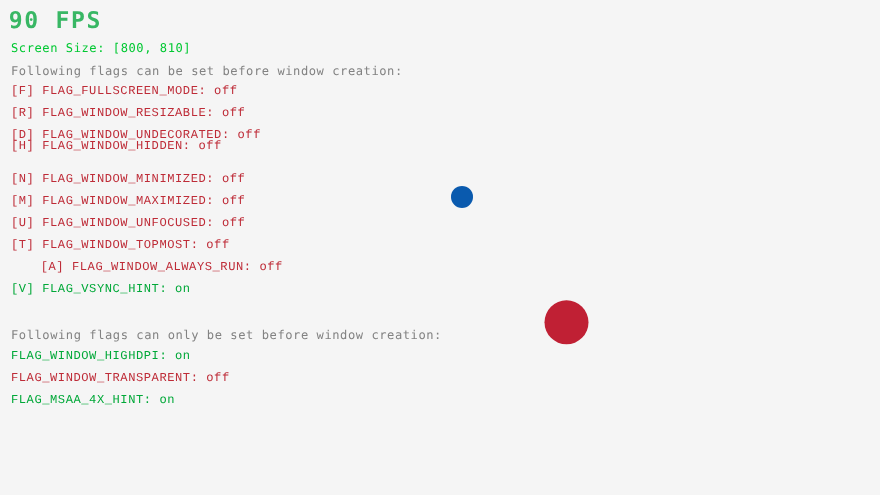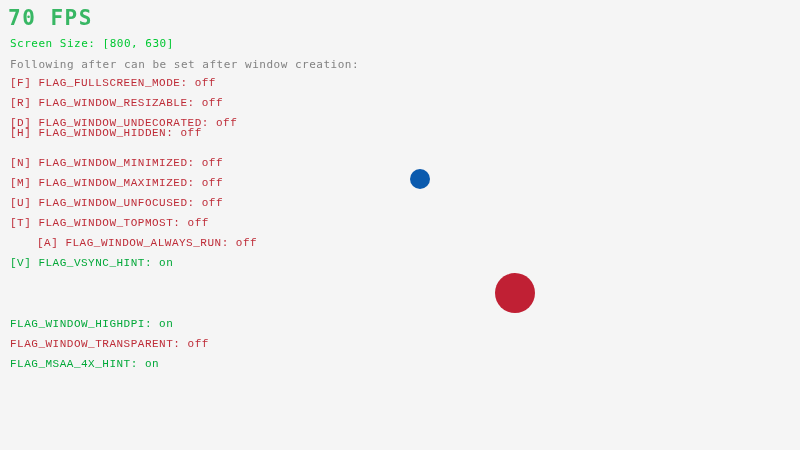--- a/index.html
+++ b/index.html
@@ -97,39 +97,40 @@
 <body>
 
 <div id="app" style="background: rgb(245, 245, 245);">
 
   <div class="ball" id="ball-blue" style="left: 410px; top: 169px; width: 20px; height: 20px; background: rgb(10, 90, 174);"></div>
 
   <div class="ball" id="ball-red" style="left: 495px; top: 273px; width: 40px; height: 40px; background: rgb(192, 32, 52);"></div>
 
   <div class="hud">
 
-    <div class="line fps">70 FPS</div>
+    <div class="line fps">90 FPS</div>
 
-    <div class="line screensize">Screen Size: [800, 630]</div>
+    <div class="line screensize">Screen Size: [800, 810]</div>
 
-    <div class="line heading heading-after">Following after can be set after window creation:</div>
+    <div class="line heading heading-after">Following flags can be set before window creation:</div>
 
     <div id="runtime-flag-list">
         <div class="line flagline" style="top: 78px; color: rgb(190, 43, 55);">[F] FLAG_FULLSCREEN_MODE: off</div>
         <div class="line flagline" style="top: 98px; color: rgb(190, 43, 55);">[R] FLAG_WINDOW_RESIZABLE: off</div>
         <div class="line flagline" style="top: 118px; color: rgb(190, 43, 55);">[D] FLAG_WINDOW_UNDECORATED: off</div>
         <div class="line flagline" style="top: 128px; color: rgb(190, 43, 55);">[H] FLAG_WINDOW_HIDDEN: off</div>
         <div class="line flagline" style="top: 158px; color: rgb(190, 43, 55);">[N] FLAG_WINDOW_MINIMIZED: off</div>
         <div class="line flagline" style="top: 178px; color: rgb(190, 43, 55);">[M] FLAG_WINDOW_MAXIMIZED: off</div>
         <div class="line flagline" style="top: 198px; color: rgb(190, 43, 55);">[U] FLAG_WINDOW_UNFOCUSED: off</div>
         <div class="line flagline" style="top: 218px; color: rgb(190, 43, 55);">[T] FLAG_WINDOW_TOPMOST: off</div>
         <div class="line flagline" style="top: 238px; color: rgb(190, 43, 55); margin-left: 27px;">[A] FLAG_WINDOW_ALWAYS_RUN: off</div>
         <div class="line flagline" style="top: 258px; color: rgb(0, 168, 56);">[V] FLAG_VSYNC_HINT: on</div>
       </div>
 
+    <div class="line heading heading-before">Following flags can only be set before window creation:</div>
 
     <div id="creation-flag-list">
         <div class="line flagline" style="top: 319px; color: rgb(0, 168, 56);">FLAG_WINDOW_HIGHDPI: on</div>
         <div class="line flagline" style="top: 339px; color: rgb(190, 43, 55);">FLAG_WINDOW_TRANSPARENT: off</div>
         <div class="line flagline" style="top: 359px; color: rgb(0, 168, 56);">FLAG_MSAA_4X_HINT: on</div>
       </div>
 
   </div>
 </div>
 

